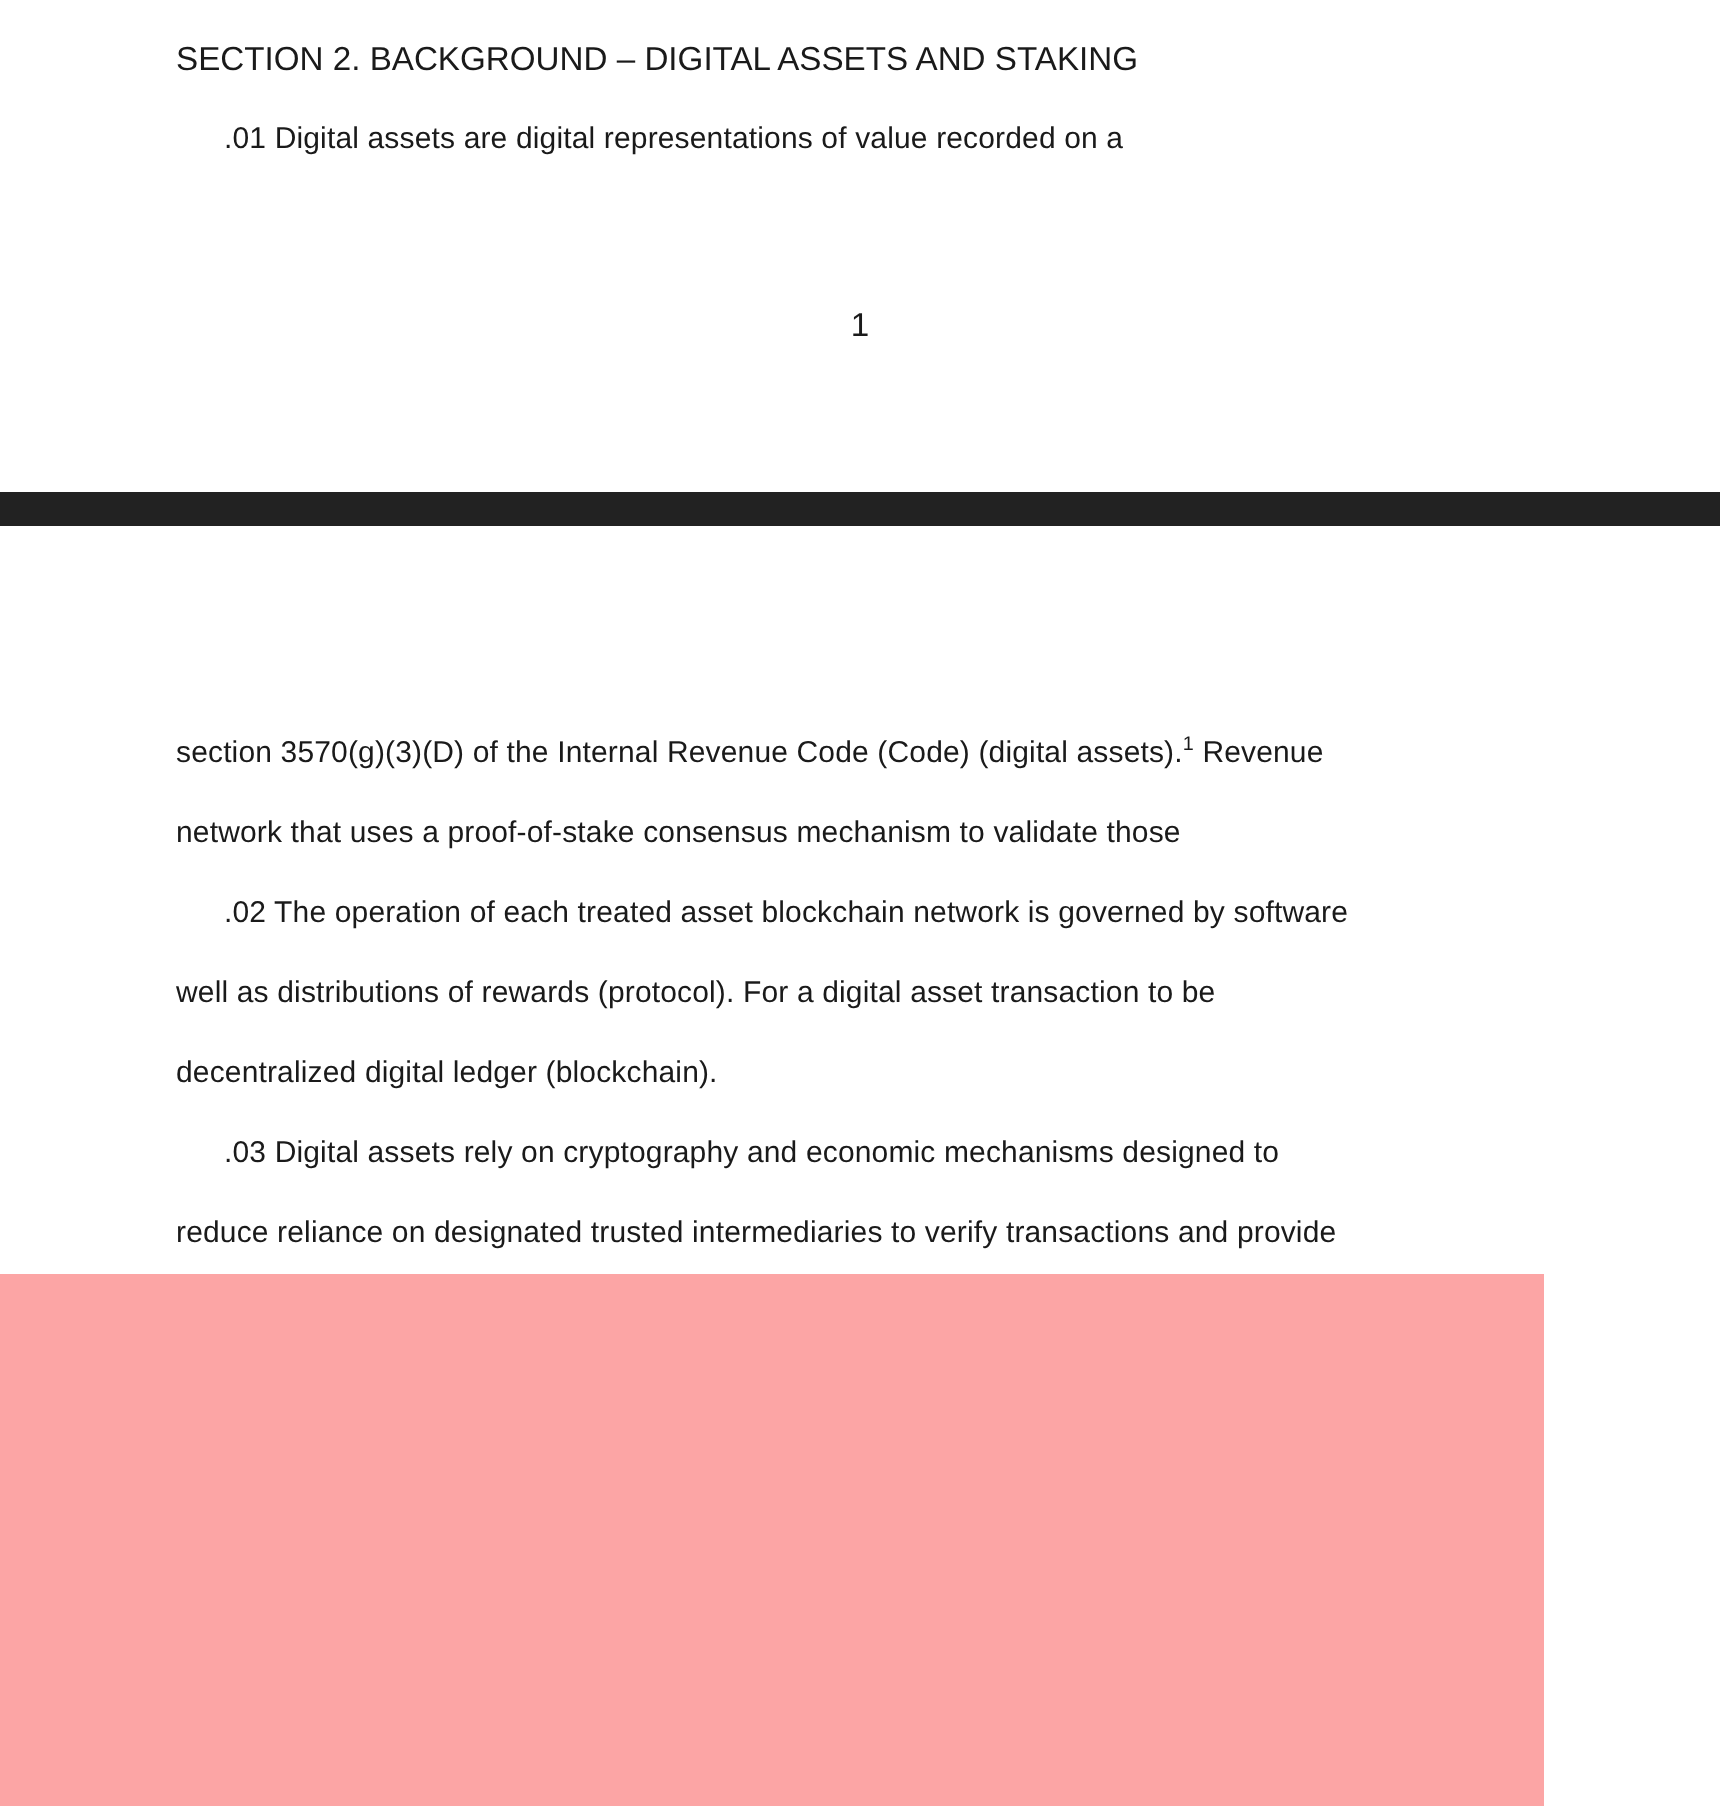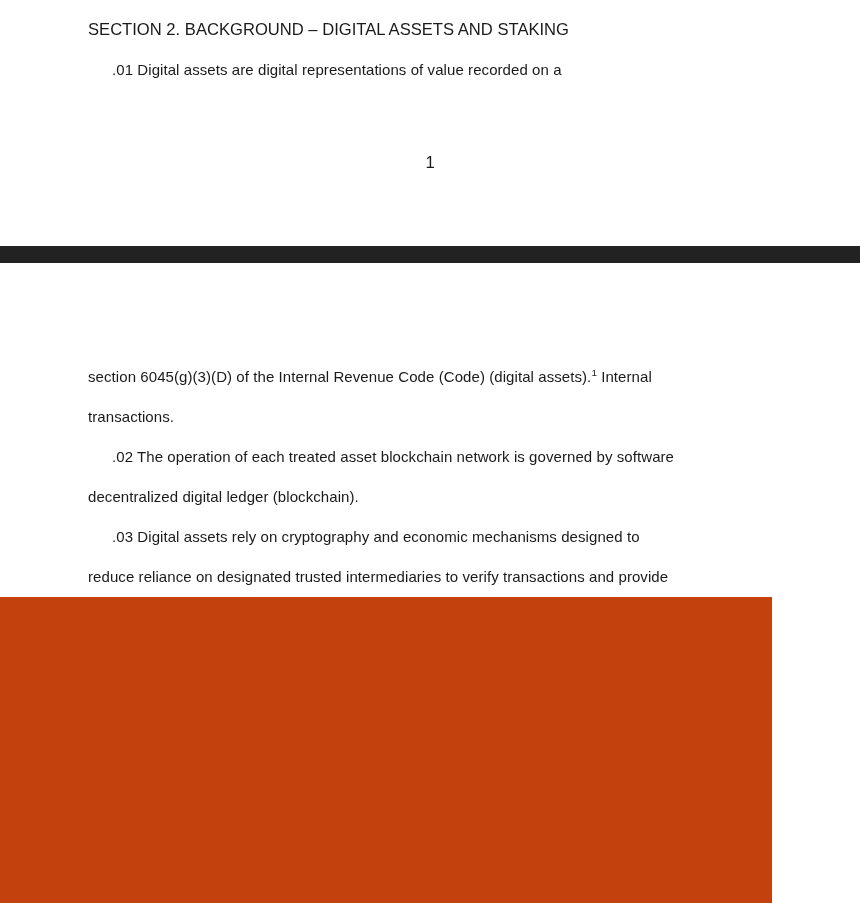--- a/index.html
+++ b/index.html
@@ -11,21 +11,21 @@
     width: 860px;
     height: 903px;
     font-family: "Liberation Sans", sans-serif;
     color: #1a1a1a;
     overflow: hidden;
   }
   .doc-viewport {
     position: relative;
     width: 772px;
     height: 903px;
-    background: #c2410c;
+    background: #fca5a5;
   }
   .page {
     position: relative;
     width: 860px;
     background: #ffffff;
     box-sizing: border-box;
   }
   .page-inner {
     padding-left: 88px;
     padding-right: 99px;
@@ -91,31 +91,32 @@
 
     <div class="pad-after-num"></div>
   </div>
 
   <div class="page-gutter"></div>
 
   <div class="page">
     <div class="pad-page2-top"></div>
     <div class="page-inner">
 
-      <div class="line"><span>section 6045(g)(3)(D) of the Internal Revenue Code (Code) (digital assets).</span><sup>1</sup><span>  Internal</span></div>
+      <div class="line"><span>section 3570(g)(3)(D) of the Internal Revenue Code (Code) (digital assets).</span><sup>1</sup><span>  Revenue</span></div>
 
 
 
 
+      <div class="line">network that uses a proof-of-stake consensus mechanism to validate those</div>
 
-      <div class="line">transactions.</div>
 
       <div class="line indent">.02  The operation of each treated asset blockchain network is governed by software</div>
 
 
+      <div class="line">well as distributions of rewards (protocol).  For a digital asset transaction to be</div>
 
 
       <div class="line">decentralized digital ledger (blockchain).</div>
 
       <div class="line indent">.03  Digital assets rely on cryptography and economic mechanisms designed to</div>
 
       <div class="line">reduce reliance on designated trusted intermediaries to verify transactions and provide</div>
 
     </div>
   </div>

